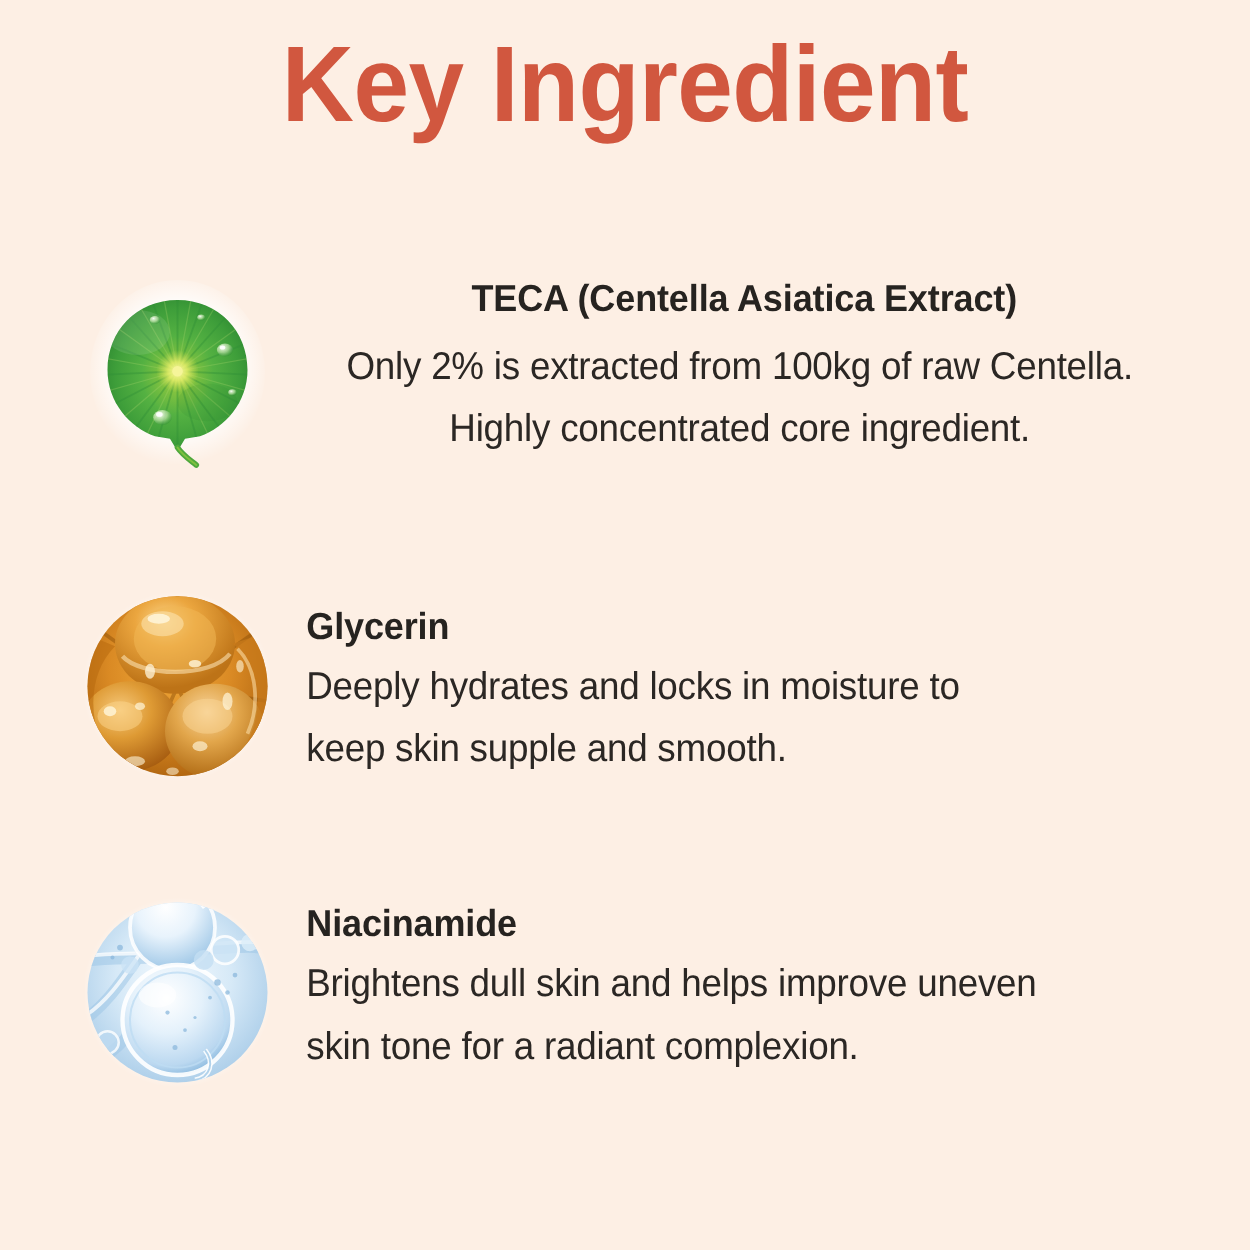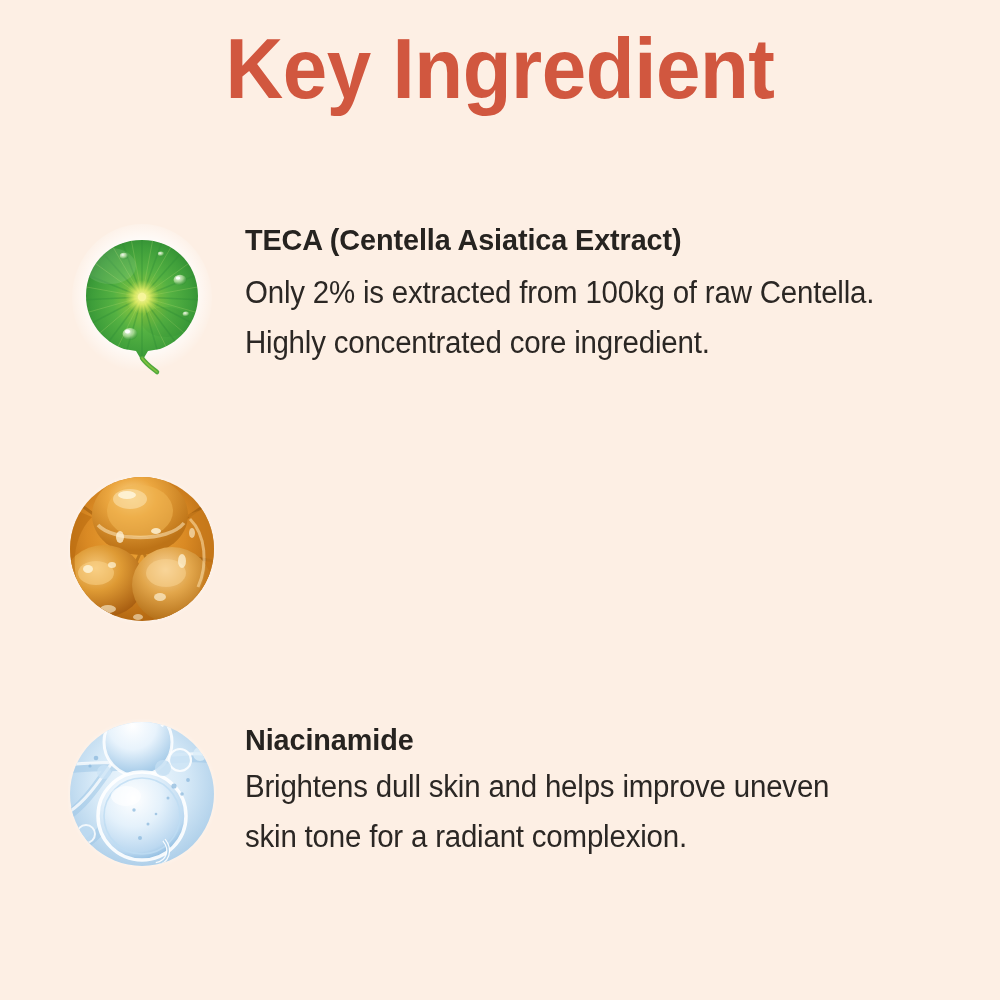--- a/index.html
+++ b/index.html
@@ -47,21 +47,21 @@
     left: 0;
     width: 1000px;
     height: 1000px;
   }
   .row {
     position: absolute;
     left: 0;
     width: 1000px;
     height: 200px;
   }
-  .row-1 { top: 207px; }
+  .row-1 { top: 207px; text-align: center; }
   .row-2 { top: 458px; }
   .row-3 { top: 703px; text-decoration: underline; }
 
   .thumb {
     position: absolute;
     left: 68px;
     top: 11px;
     width: 148px;
     height: 160px;
   }
@@ -281,20 +281,25 @@
               <ellipse cx="114" cy="92" rx="4" ry="7" opacity="0.7"></ellipse>
               <ellipse cx="92" cy="128" rx="6" ry="4" opacity="0.65"></ellipse>
               <ellipse cx="40" cy="140" rx="8" ry="4" opacity="0.6"></ellipse>
               <ellipse cx="70" cy="148" rx="5" ry="3" opacity="0.55"></ellipse>
               <ellipse cx="124" cy="64" rx="3" ry="5" opacity="0.6"></ellipse>
             </g>
           </g>
         </svg>
       </div>
 
+      <div class="copy">
+        <div class="ing-name">Glycerin</div>
+        <div class="ing-desc">Deeply hydrates and locks in moisture to</div>
+        <div class="ing-desc">keep skin supple and smooth.</div>
+      </div>
     </div>
 
     <div class="row row-3">
       <div class="thumb">
         <svg viewBox="0 0 148 160" xmlns="http://www.w3.org/2000/svg">
           <defs>
             <radialGradient id="blueBg" cx="48%" cy="42%" r="62%">
               <stop offset="0%" stop-color="#F4FAFE"></stop>
               <stop offset="52%" stop-color="#D6E9F7"></stop>
               <stop offset="100%" stop-color="#A9CCE8"></stop>

